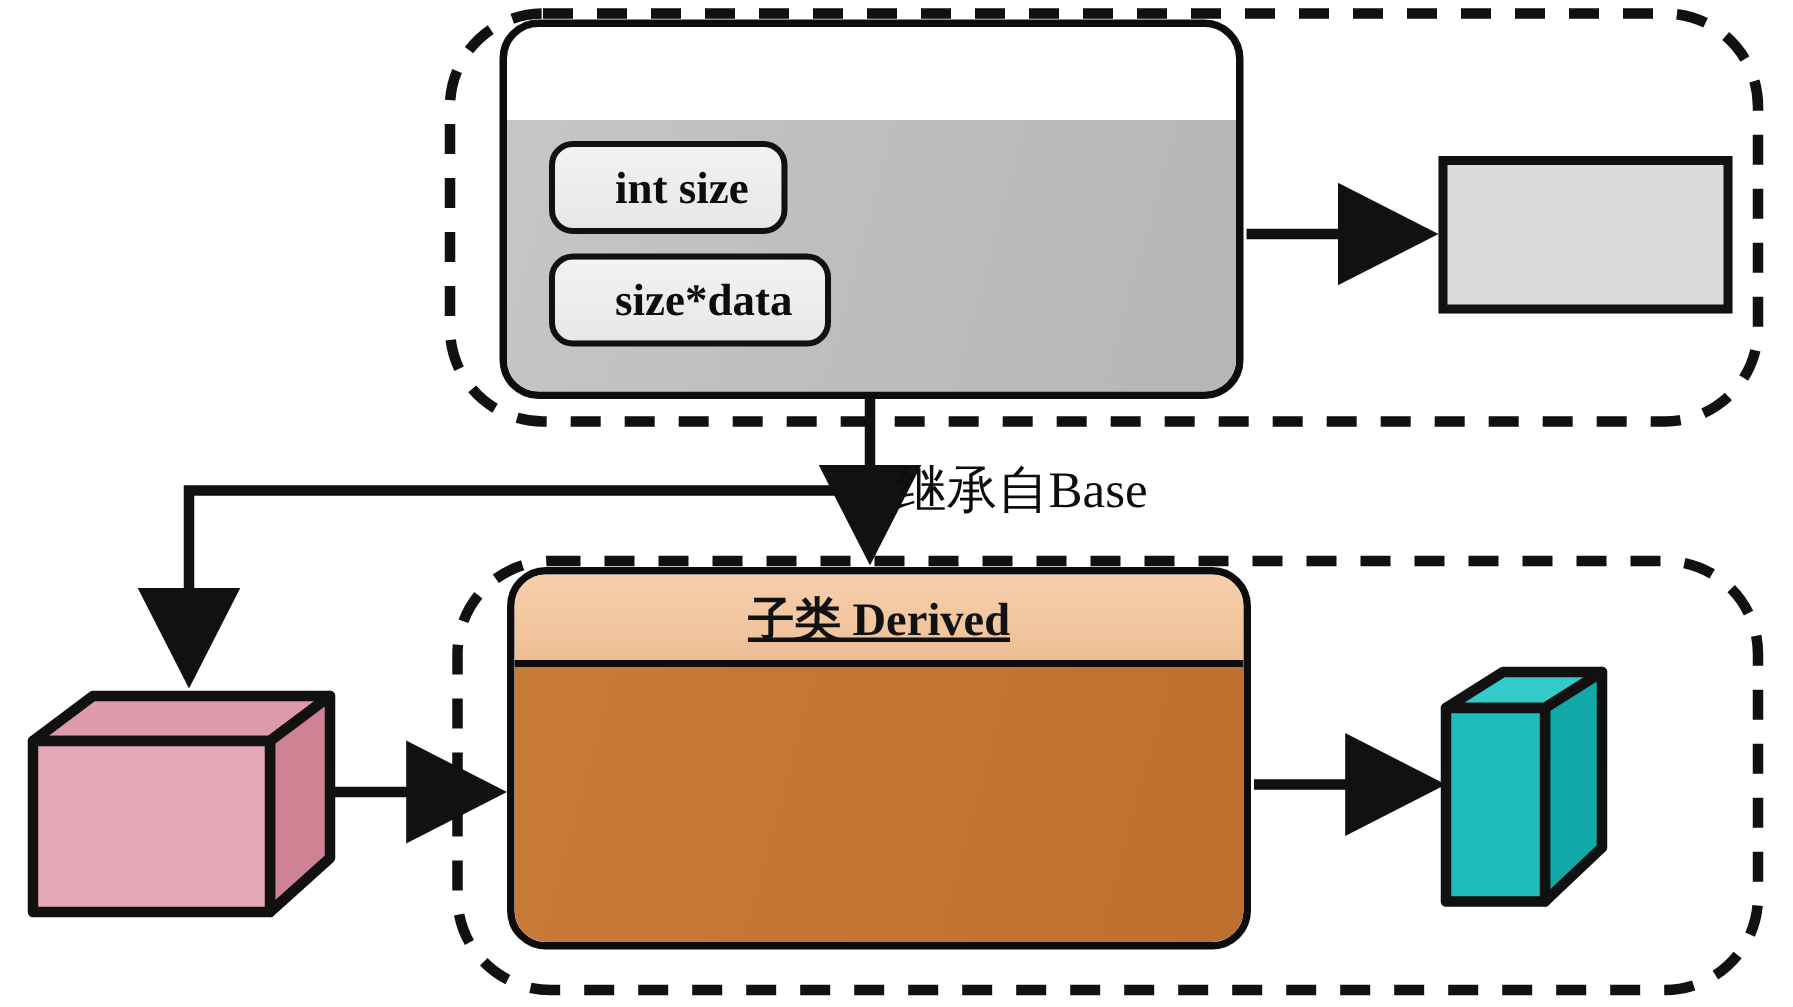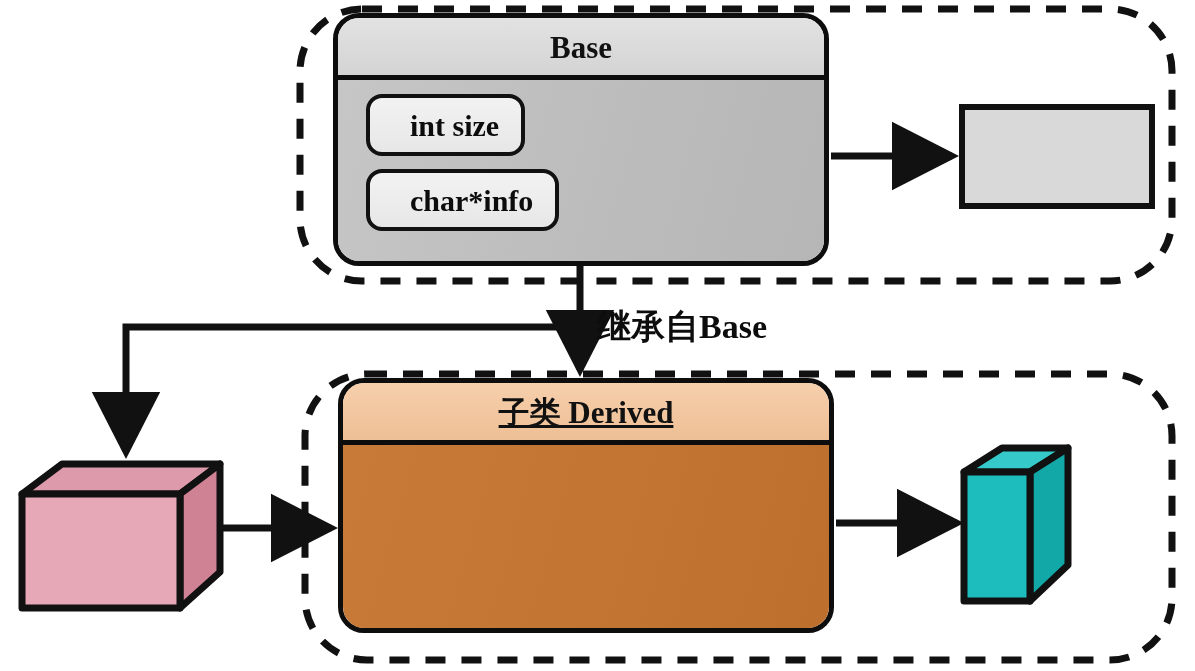--- a/index.html
+++ b/index.html
@@ -155,32 +155,31 @@
 
       <polygon points="1030,472 1068,448 1068,565 1030,601" fill="#13a8a8" stroke="#111111" stroke-width="7" stroke-linejoin="round"></polygon>
 
       <rect x="964" y="472" width="66" height="129" fill="#1ebdbd" stroke="#111111" stroke-width="7" stroke-linejoin="round"></rect>
     </g>
   </svg>
 
   <div id="base-heap"></div>
 
   <div id="base-class" class="classbox">
-    <div class="hdr">Base</div>
     <div class="body">
       <div class="field-row">
         <span class="field">int size</span>
       </div>
       <div class="field-row">
-        <span class="field">char*info</span>
+        <span class="field">size*data</span>
       </div>
     </div>
   </div>
 
   <div id="derived-class" class="classbox">
     <div class="hdr">子类 Derived</div>
     <div class="body">
     </div>
   </div>
 
-  <div style="position:absolute; left:597px; top:304px; font-size:34px; font-weight:bold; color:#0d0d0d; white-space:nowrap; font-family:'Liberation Serif','DejaVu Serif',serif;">继承自Base</div>
+  <div style="position:absolute; left:597px; top:304px; font-size:34px; font-weight:normal; color:#0d0d0d; white-space:nowrap; font-family:'Liberation Serif','DejaVu Serif',serif;">继承自Base</div>
 
 </div>
 
 </body></html>

